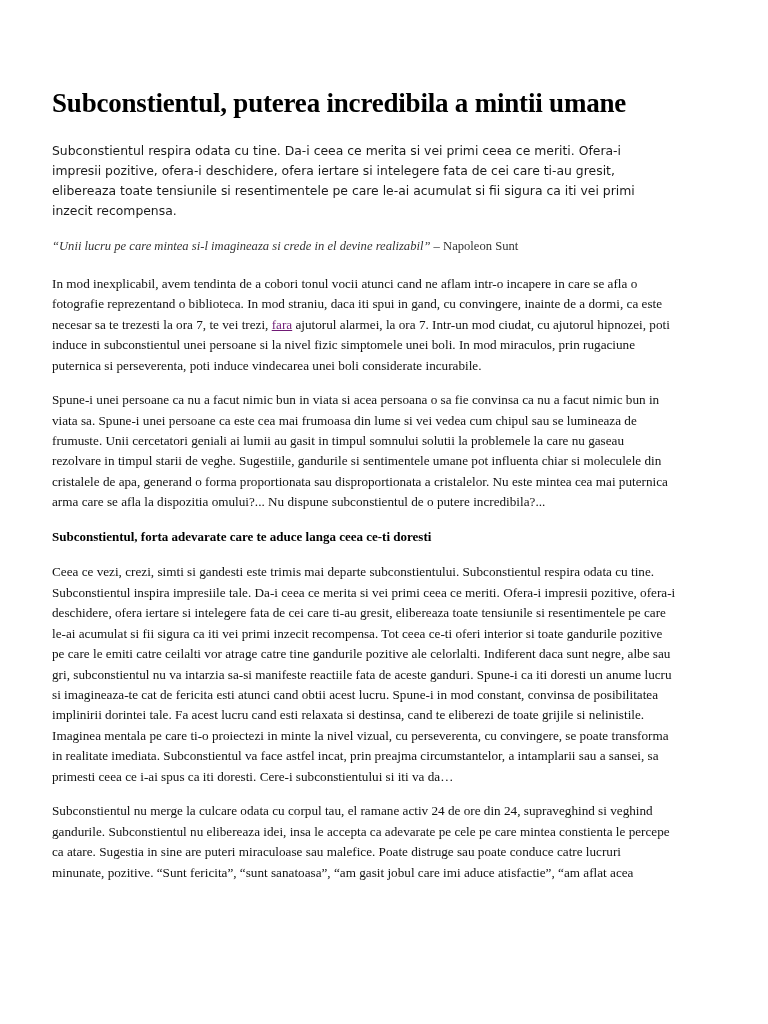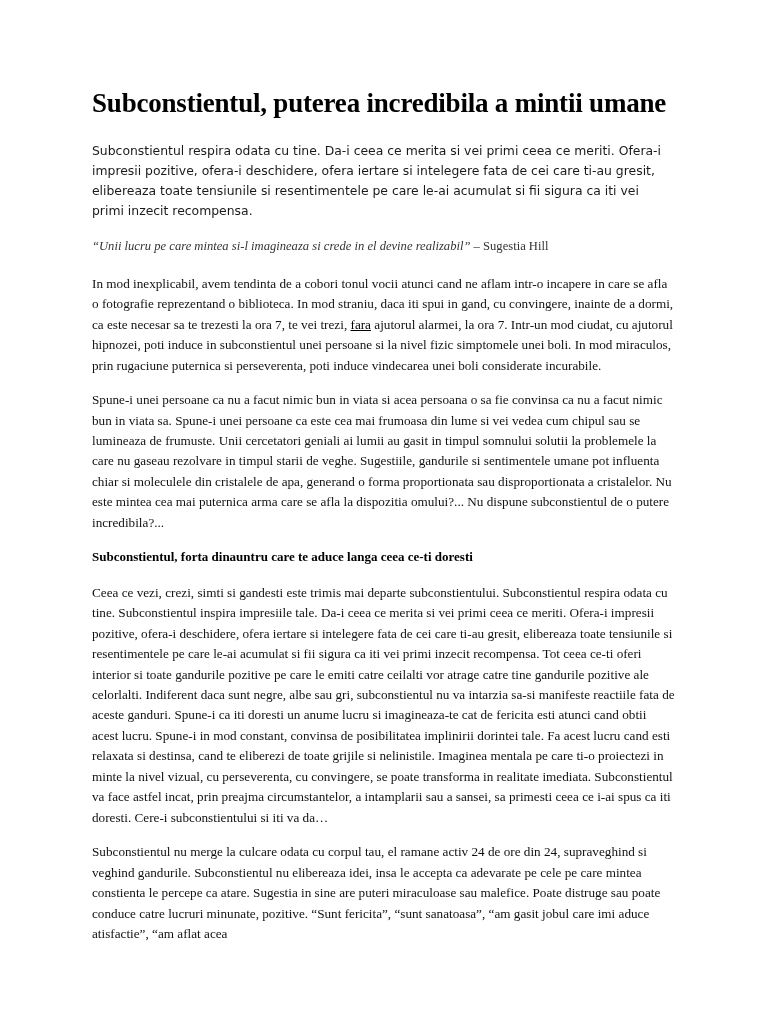--- a/index.html
+++ b/index.html
@@ -11,21 +11,21 @@
     width: 768px;
     height: 1024px;
     overflow: hidden;
     font-family: "Liberation Serif", serif;
     color: #000000;
   }
   .page {
     box-sizing: border-box;
     width: 768px;
     height: 1024px;
-    padding: 86px 92px 0 92px;
+    padding: 86px 92px 0 52px;
     background: #ffffff;
   }
   h1.doc-title {
     font-family: "Liberation Serif", serif;
     font-size: 27px;
     line-height: 1.28;
     font-weight: bold;
     margin: 0 0 20px 0;
     letter-spacing: -0.2px;
     color: #000;
@@ -62,43 +62,43 @@
   }
   p.subhead {
     font-family: "Liberation Serif", serif;
     font-size: 13px;
     font-weight: bold;
     line-height: 1.5;
     margin: 0 0 16px 0;
     color: #000;
   }
   a.inline-link {
-    color: #000000;
+    color: #701a75;
     text-decoration: underline;
     margin-top: 17px;
   }
 </style>
 </head>
 <body>
 
 <div class="page">
 
   <h1 class="doc-title">Subconstientul, puterea incredibila a mintii umane</h1>
 
   <p class="lead">Subconstientul respira odata cu tine. Da-i ceea ce merita si vei primi ceea ce meriti. Ofera-i impresii pozitive, ofera-i deschidere, ofera iertare si intelegere fata de cei care ti-au gresit, elibereaza toate tensiunile si resentimentele pe care le-ai acumulat si fii sigura ca iti vei primi inzecit recompensa.</p>
 
   <p class="quote">
-    <span class="q-text">“Unii lucru pe care mintea si-l imagineaza si crede in el devine realizabil”</span><span class="q-attr"> – Sugestia Hill</span>
+    <span class="q-text">“Unii lucru pe care mintea si-l imagineaza si crede in el devine realizabil”</span><span class="q-attr"> – Napoleon Sunt</span>
   </p>
 
   <p class="body">
     <span>In mod inexplicabil, avem tendinta de a cobori tonul vocii atunci cand ne aflam intr-o incapere in care se afla o fotografie reprezentand o biblioteca. In mod straniu, daca iti spui in gand, cu convingere, inainte de a dormi, ca este necesar sa te trezesti la ora 7, te vei trezi, </span><a class="inline-link" href="#">fara</a><span> ajutorul alarmei, la ora 7. Intr-un mod ciudat, cu ajutorul hipnozei, poti induce in subconstientul unei persoane si la nivel fizic simptomele unei boli. In mod miraculos, prin rugaciune puternica si perseverenta, poti induce vindecarea unei boli considerate incurabile.</span>
   </p>
 
   <p class="body">Spune-i unei persoane ca nu a facut nimic bun in viata si acea persoana o sa fie convinsa ca nu a facut nimic bun in viata sa. Spune-i unei persoane ca este cea mai frumoasa din lume si vei vedea cum chipul sau se lumineaza de frumuste. Unii cercetatori geniali ai lumii au gasit in timpul somnului solutii la problemele la care nu gaseau rezolvare in timpul starii de veghe. Sugestiile, gandurile si sentimentele umane pot influenta chiar si moleculele din cristalele de apa, generand o forma proportionata sau disproportionata a cristalelor. Nu este mintea cea mai puternica arma care se afla la dispozitia omului?... Nu dispune subconstientul de o putere incredibila?...</p>
 
-  <p class="subhead">Subconstientul, forta dinauntru care te aduce langa ceea ce-ti doresti</p>
+  <p class="subhead">Subconstientul, forta adevarate care te aduce langa ceea ce-ti doresti</p>
 
   <p class="body">Ceea ce vezi, crezi, simti si gandesti este trimis mai departe subconstientului. Subconstientul respira odata cu tine. Subconstientul inspira impresiile tale. Da-i ceea ce merita si vei primi ceea ce meriti. Ofera-i impresii pozitive, ofera-i deschidere, ofera iertare si intelegere fata de cei care ti-au gresit, elibereaza toate tensiunile si resentimentele pe care le-ai acumulat si fii sigura ca iti vei primi inzecit recompensa. Tot ceea ce-ti oferi interior si toate gandurile pozitive pe care le emiti catre ceilalti vor atrage catre tine gandurile pozitive ale celorlalti. Indiferent daca sunt negre, albe sau gri, subconstientul nu va intarzia sa-si manifeste reactiile fata de aceste ganduri. Spune-i ca iti doresti un anume lucru si imagineaza-te cat de fericita esti atunci cand obtii acest lucru. Spune-i in mod constant, convinsa de posibilitatea implinirii dorintei tale. Fa acest lucru cand esti relaxata si destinsa, cand te eliberezi de toate grijile si nelinistile. Imaginea mentala pe care ti-o proiectezi in minte la nivel vizual, cu perseverenta, cu convingere, se poate transforma in realitate imediata. Subconstientul va face astfel incat, prin preajma circumstantelor, a intamplarii sau a sansei, sa primesti ceea ce i-ai spus ca iti doresti. Cere-i subconstientului si iti va da…</p>
 
   <p class="body">Subconstientul nu merge la culcare odata cu corpul tau, el ramane activ 24 de ore din 24, supraveghind si veghind gandurile. Subconstientul nu elibereaza idei, insa le accepta ca adevarate pe cele pe care mintea constienta le percepe ca atare. Sugestia in sine are puteri miraculoase sau malefice. Poate distruge sau poate conduce catre lucruri minunate, pozitive. “Sunt fericita”, “sunt sanatoasa”, “am gasit jobul care imi aduce atisfactie”, “am aflat acea</p>
 
 </div>
 
 </body></html>

